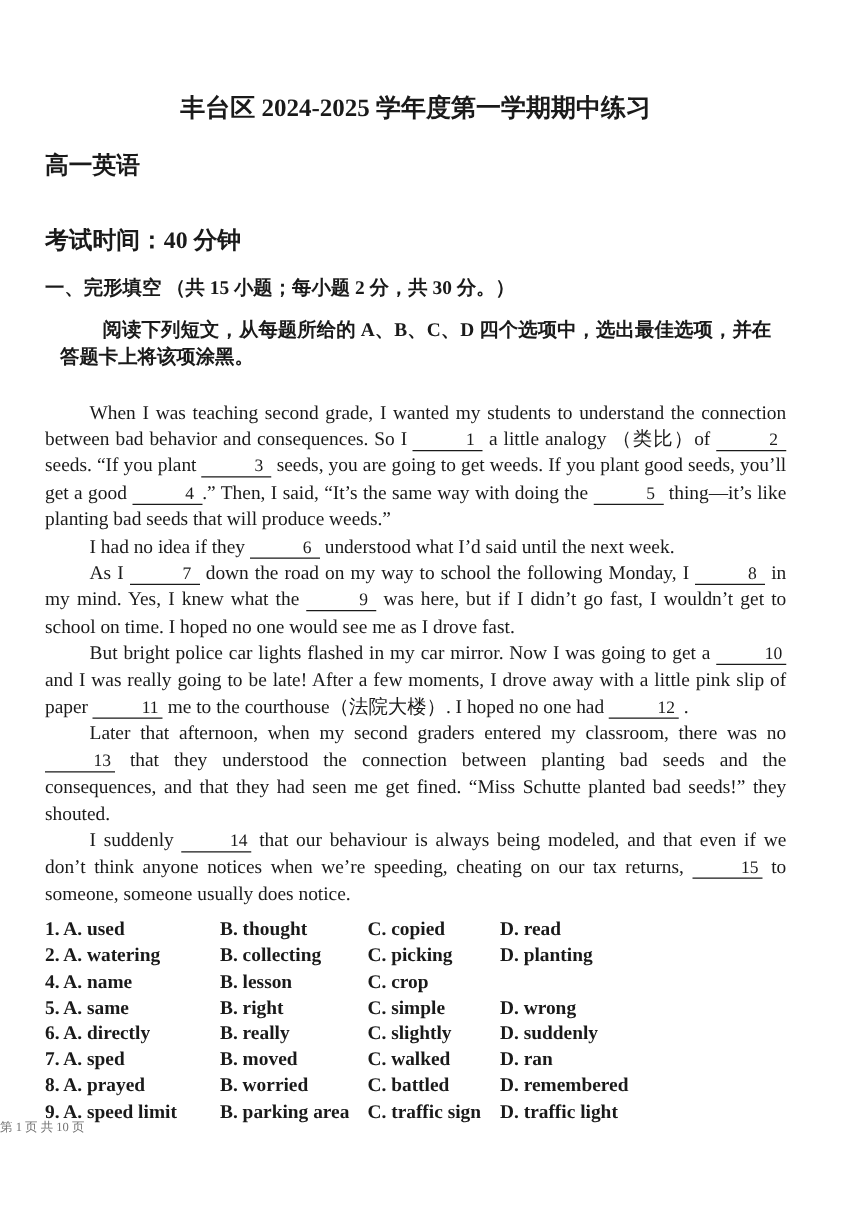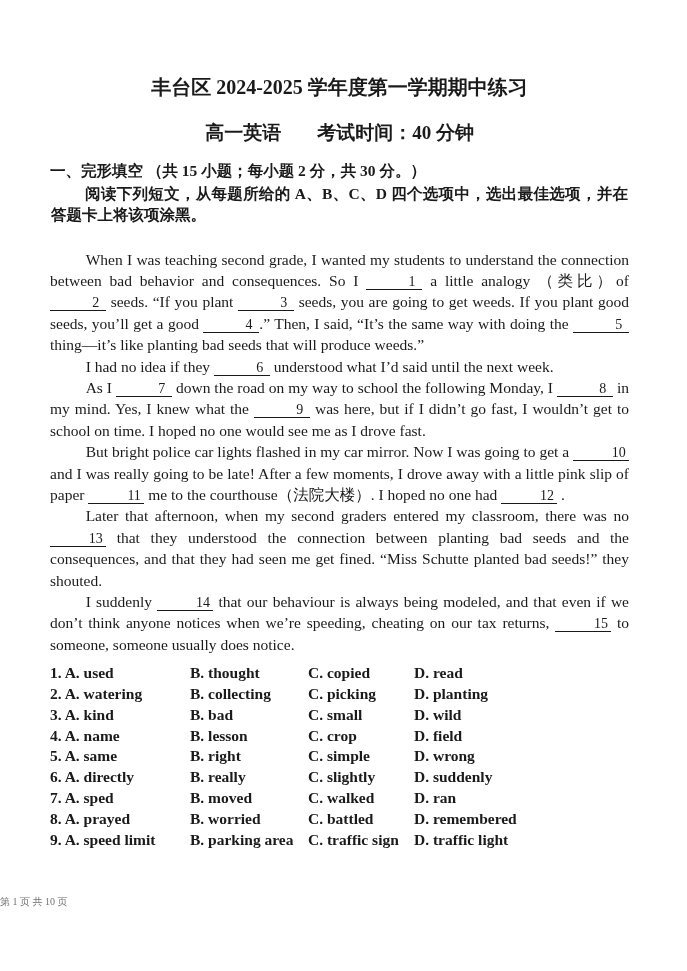--- a/index.html
+++ b/index.html
@@ -3,42 +3,43 @@
 <meta charset="utf-8">
 <style>
   html,body { margin:0; padding:0; background:#ffffff; }
   .page {
     position:relative;
     width:687px; height:971px;
     background:#ffffff;
     color:#1a1a1a;
     font-family:"Liberation Serif","DejaVu Serif",serif;
     box-sizing:border-box;
-    padding:74px 58px 0 50px;
+    padding:74px 58px 0 36px;
     overflow:hidden;
   }
   .title {
     margin:0;
     font-size:20px; font-weight:700;
     text-align:center;
     line-height:26px;
   }
   .subtitle {
     display:flex; justify-content:center; gap:36px;
     margin-top:21px;
     font-size:19px; font-weight:700;
     line-height:24px;
+    flex-direction:column;
   }
   .section-heading {
     margin-top:15px;
     font-size:15.5px; font-weight:700;
     line-height:21.5px;
   }
   .instructions {
-    margin:1px;
+    margin:12px;
     font-size:15.5px; font-weight:700;
     line-height:21.5px;
     text-indent:2.2em;
     text-align:justify;
   }
   .passage {
     margin-top:23px;
     font-size:15.5px;
     line-height:21.4px;
     text-align:justify;
@@ -103,30 +104,23 @@
         <span class="opt-cell">C. copied</span>
         <span class="opt-cell">D. read</span>
       </div>
       <div class="opt-row">
         <span class="opt-cell">2. A. watering</span>
         <span class="opt-cell">B. collecting</span>
         <span class="opt-cell">C. picking</span>
         <span class="opt-cell">D. planting</span>
       </div>
       <div class="opt-row">
-        <span class="opt-cell">3. A. kind</span>
-        <span class="opt-cell">B. bad</span>
-        <span class="opt-cell">C. small</span>
-        <span class="opt-cell">D. wild</span>
-      </div>
-      <div class="opt-row">
         <span class="opt-cell">4. A. name</span>
         <span class="opt-cell">B. lesson</span>
         <span class="opt-cell">C. crop</span>
-        <span class="opt-cell">D. field</span>
       </div>
       <div class="opt-row">
         <span class="opt-cell">5. A. same</span>
         <span class="opt-cell">B. right</span>
         <span class="opt-cell">C. simple</span>
         <span class="opt-cell">D. wrong</span>
       </div>
       <div class="opt-row">
         <span class="opt-cell">6. A. directly</span>
         <span class="opt-cell">B. really</span>

